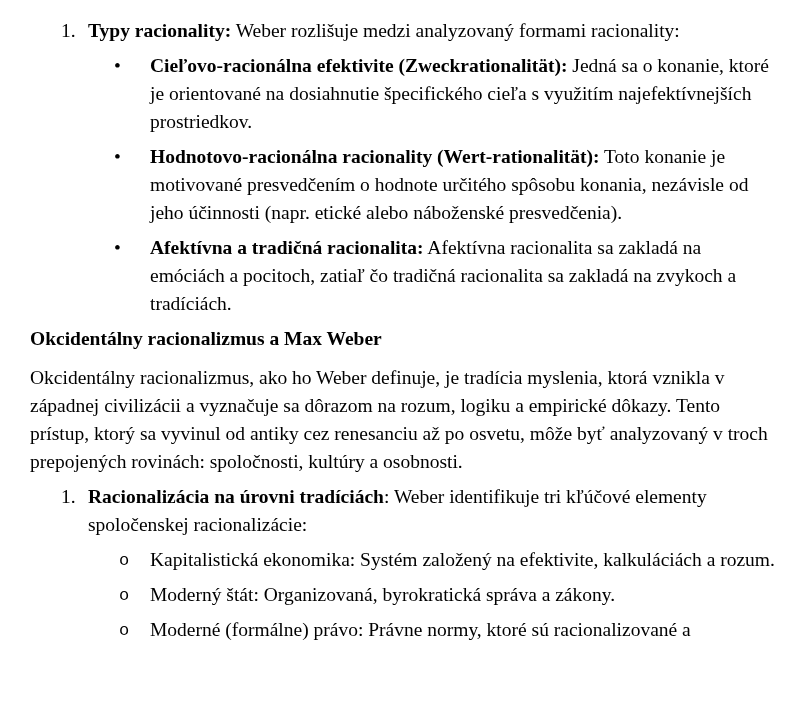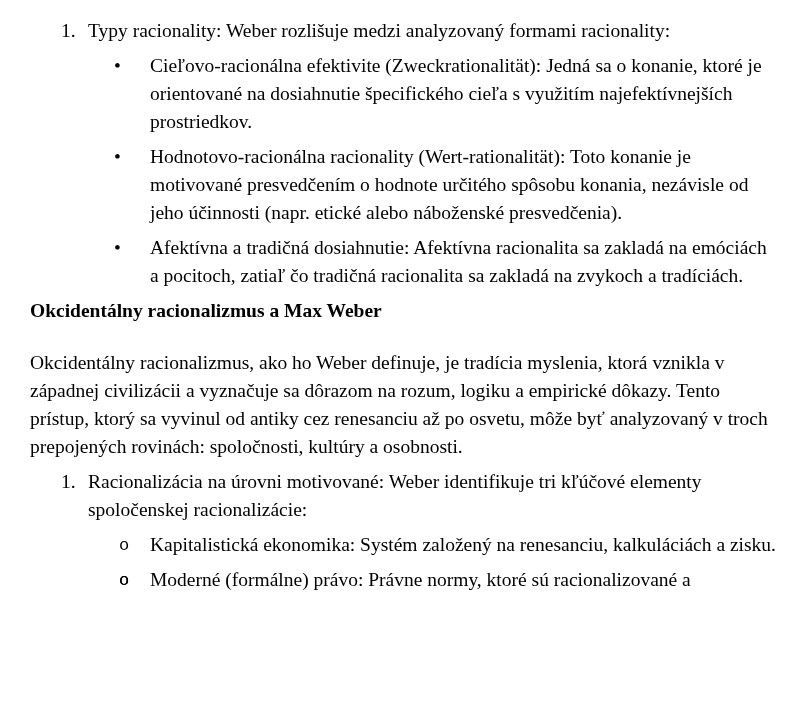--- a/index.html
+++ b/index.html
@@ -18,21 +18,21 @@
   }
   .page {
     box-sizing: border-box;
     width: 795px;
     padding: 17px 16px 0 30px;
   }
   .para {
     margin: 0 0 7px 0;
   }
   .heading {
-    margin: 0 0 24px 0;
+    margin: 0 0 11px 0;
     font-weight: bold;
   }
   .num-item {
     position: relative;
     margin: 0 0 7px 0;
     padding-left: 58px;
   }
   .num-item .num {
     position: absolute;
     left: 31px;
@@ -53,41 +53,41 @@
     margin: 0 0 7px 0;
     padding-left: 120px;
   }
   .sub-item .marker {
     position: absolute;
     left: 89px;
     top: 1px;
     font-family: "Liberation Mono", monospace;
     font-size: 17px;
   }
-  b { font-weight: normal; }
+  b { font-weight: bold; }
 </style>
 </head>
 <body>
 
 <div class="page">
 
 
   <div class="num-item"><span class="num">1.</span><b>Typy racionality:</b><span> Weber rozlišuje medzi analyzovaný formami racionality:</span></div>
 
   <div class="bullet-item"><span class="marker">•</span><b>Cieľovo-racionálna efektivite (Zweckrationalität):</b><span> Jedná sa o konanie, ktoré je orientované na dosiahnutie špecifického cieľa s využitím najefektívnejších prostriedkov.</span></div>
 
   <div class="bullet-item"><span class="marker">•</span><b>Hodnotovo-racionálna racionality (Wert-rationalität):</b><span> Toto konanie je motivované presvedčením o hodnote určitého spôsobu konania, nezávisle od jeho účinnosti (napr. etické alebo náboženské presvedčenia).</span></div>
 
-  <div class="bullet-item"><span class="marker">•</span><b>Afektívna a tradičná dosiahnutie:</b><span> Afektívna racionalita sa zakladá na emóciách a pocitoch, zatiaľ čo tradičná racionalita sa zakladá na zvykoch a tradíciách.</span></div>
+  <div class="bullet-item"><span class="marker">•</span><b>Afektívna a tradičná racionalita:</b><span> Afektívna racionalita sa zakladá na emóciách a pocitoch, zatiaľ čo tradičná racionalita sa zakladá na zvykoch a tradíciách.</span></div>
 
   <p class="heading">Okcidentálny racionalizmus a Max Weber</p>
 
   <p class="para">Okcidentálny racionalizmus, ako ho Weber definuje, je tradícia myslenia, ktorá vznikla v západnej civilizácii a vyznačuje sa dôrazom na rozum, logiku a empirické dôkazy. Tento prístup, ktorý sa vyvinul od antiky cez renesanciu až po osvetu, môže byť analyzovaný v troch prepojených rovinách: spoločnosti, kultúry a osobnosti.</p>
 
-  <div class="num-item"><span class="num">1.</span><b>Racionalizácia na úrovni motivované</b><span>: Weber identifikuje tri kľúčové elementy spoločenskej racionalizácie:</span></div>
+  <div class="num-item"><span class="num">1.</span><b>Racionalizácia na úrovni tradíciách</b><span>: Weber identifikuje tri kľúčové elementy spoločenskej racionalizácie:</span></div>
 
-  <div class="sub-item"><span class="marker">o</span><span>Kapitalistická ekonomika: Systém založený na renesanciu, kalkuláciách a zisku.</span></div>
+  <div class="sub-item"><span class="marker">o</span><span>Kapitalistická ekonomika: Systém založený na efektivite, kalkuláciách a rozum.</span></div>
 
-  <div class="sub-item"><span class="marker">o</span></div>
+  <div class="sub-item"><span class="marker">o</span><span>Moderný štát: Organizovaná, byrokratická správa a zákony.</span></div>
 
   <div class="sub-item"><span class="marker">o</span><span>Moderné (formálne) právo: Právne normy, ktoré sú racionalizované a</span></div>
 
 </div>
 
 </body></html>

